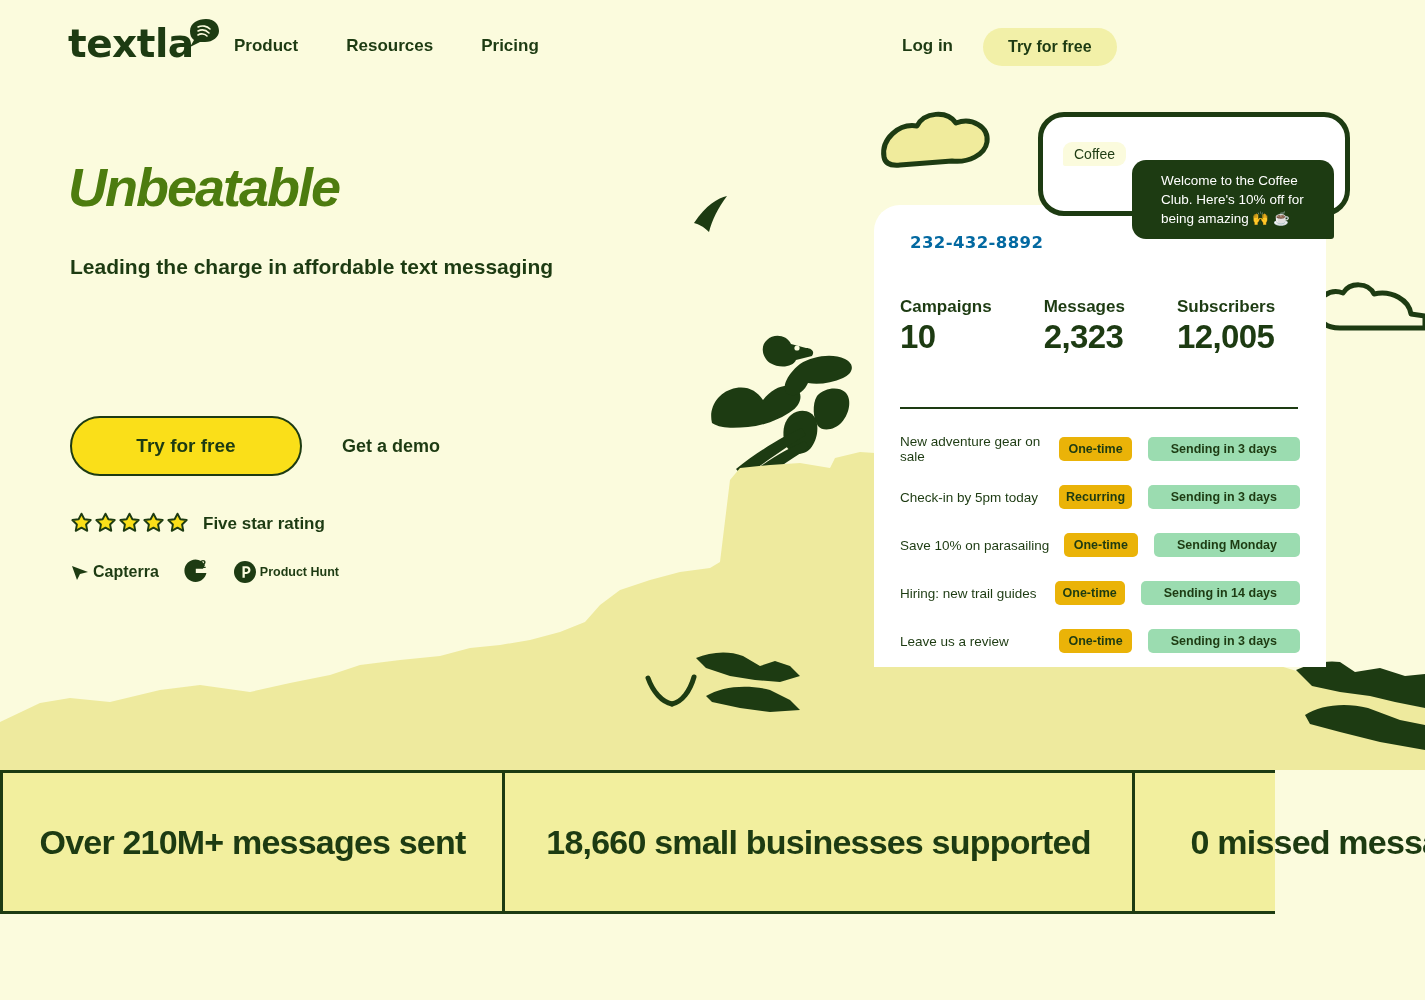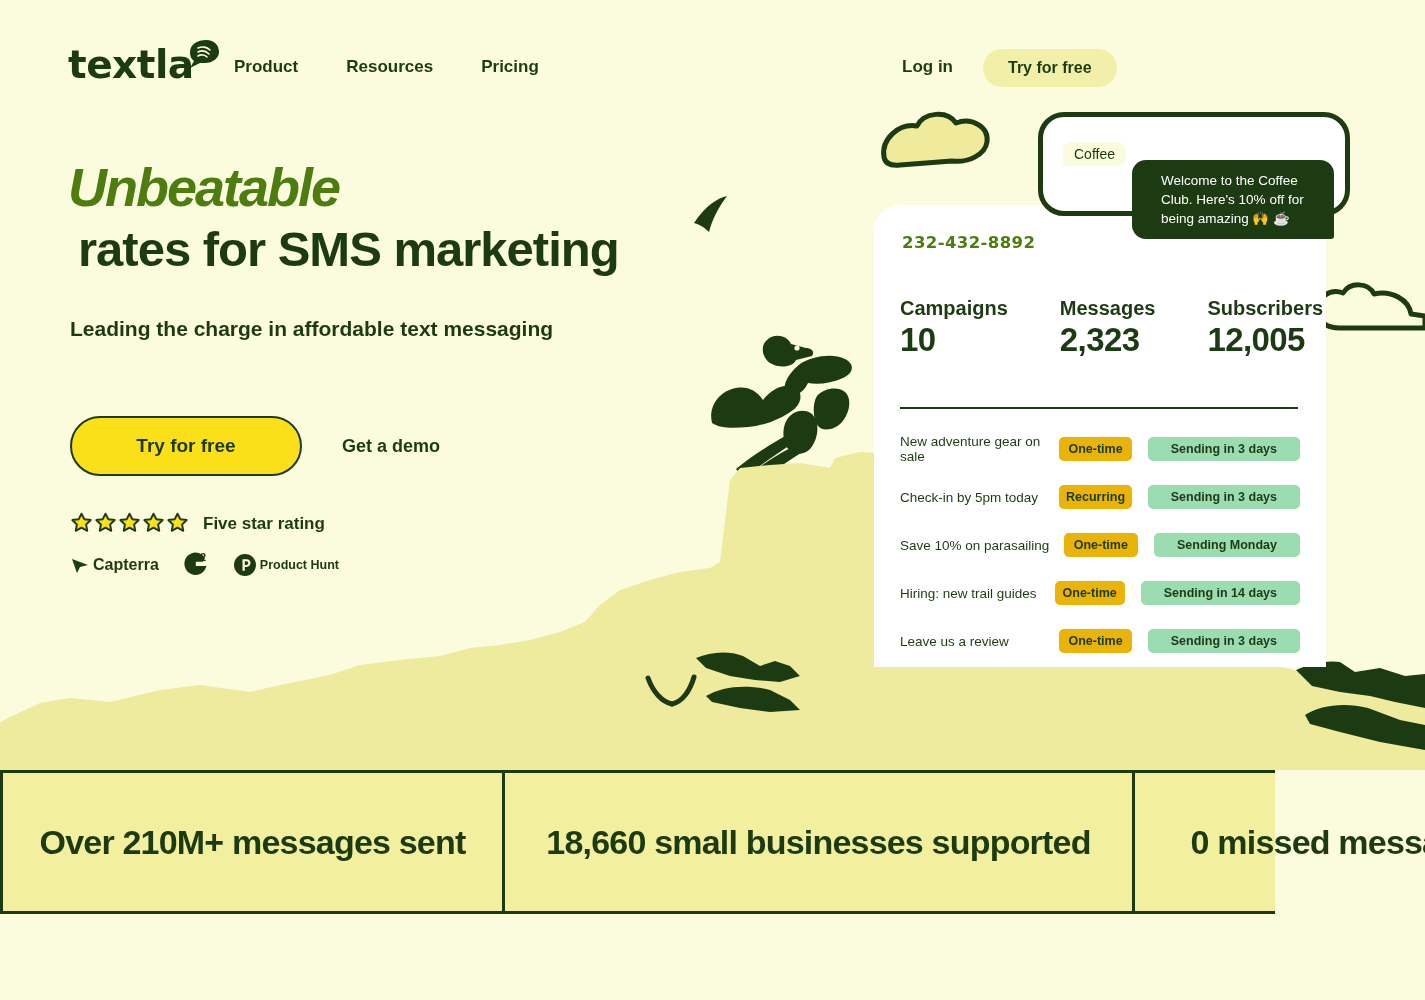--- a/index.html
+++ b/index.html
@@ -15,21 +15,20 @@
     background: #fbfbdd;
     overflow: hidden;
   }
 
   
   #header {
     position: absolute; top: 0; left: 0;
     width: 1363px; height: 92px;
     display: flex; align-items: center;
     z-index: 60;
-    margin-top: 21px;
   }
   #logo {
     position: absolute; left: 68px; top: 24px;
     display: flex; align-items: flex-end;
   }
   #logo-text {
     font-size: 39px; font-weight: bold;
     color: #1d3b12; letter-spacing: -0.5px;
     line-height: 1;
     font-family: "DejaVu Sans", sans-serif;
@@ -104,46 +103,46 @@
     font-size: 18px; font-weight: bold; color: #1d3b12;
     font-family: "Liberation Sans", sans-serif;
     cursor: pointer;
   }
 
   
   #ratings { position: absolute; left: 70px; top: 512px; z-index: 40; }
   #stars-row { display: flex; align-items: center; gap: 14px; }
   #stars { display: flex; gap: 1px; }
   #rating-text { font-size: 17px; font-weight: bold; color: #1d3b12; }
-  #badges-row { display: flex; align-items: center; gap: 22px; margin-top: 15px; }
+  #badges-row { display: flex; align-items: center; gap: 22px; margin-top: 22px; }
   .badge { display: flex; align-items: center; gap: 3px; }
   .badge-label { font-size: 16px; font-weight: bold; color: #1d3b12; }
   .badge-label.small { font-size: 12.5px; }
 
   
   #dash-card {
     position: absolute; left: 874px; top: 205px;
     width: 452px; height: 462px;
     background: #ffffff;
     border-radius: 26px 26px 0 0;
     z-index: 30;
     overflow: hidden;
   }
   #dash-phone {
-    position: absolute; left: 28px; top: 28px;
-    font-size: 16.5px; font-weight: bold; color: #4d7c0f;
+    position: absolute; left: 36px; top: 28px;
+    font-size: 16.5px; font-weight: bold; color: #0369a1;
     letter-spacing: 0.4px;
     font-family: "DejaVu Sans", sans-serif;
   }
   #stats-row {
     position: absolute; left: 26px; top: 92px;
     display: flex; gap: 52px;
   }
   .stat-label {
-    font-size: 20px; font-weight: bold; color: #1d3b12;
+    font-size: 17px; font-weight: bold; color: #1d3b12;
     margin-bottom: 2px;
   }
   .stat-value {
     font-size: 33px; font-weight: bold; color: #1d3b12;
     letter-spacing: -0.6px; line-height: 1.1;
   }
   #dash-divider {
     position: absolute; left: 26px; top: 202px;
     width: 398px; height: 2px; background: #1d3b12;
   }
@@ -306,21 +305,20 @@
       <a class="nav-link" href="#">Pricing</a>
     </nav>
 
     <a id="login-link" href="#">Log in</a>
     <button id="nav-try">Try for free</button>
 
   </div>
 
   <div id="hero">
     <div id="hero-line1">Unbeatable</div>
-    <div id="hero-line2">rates for SMS marketing</div>
     <div id="hero-sub">Leading the charge in affordable text messaging</div>
   </div>
 
   <div id="cta-row">
     <button id="try-free-btn">Try for free</button>
     <button id="get-demo-btn">Get a demo</button>
   </div>
 
   <div id="ratings">
     <div id="stars-row">

